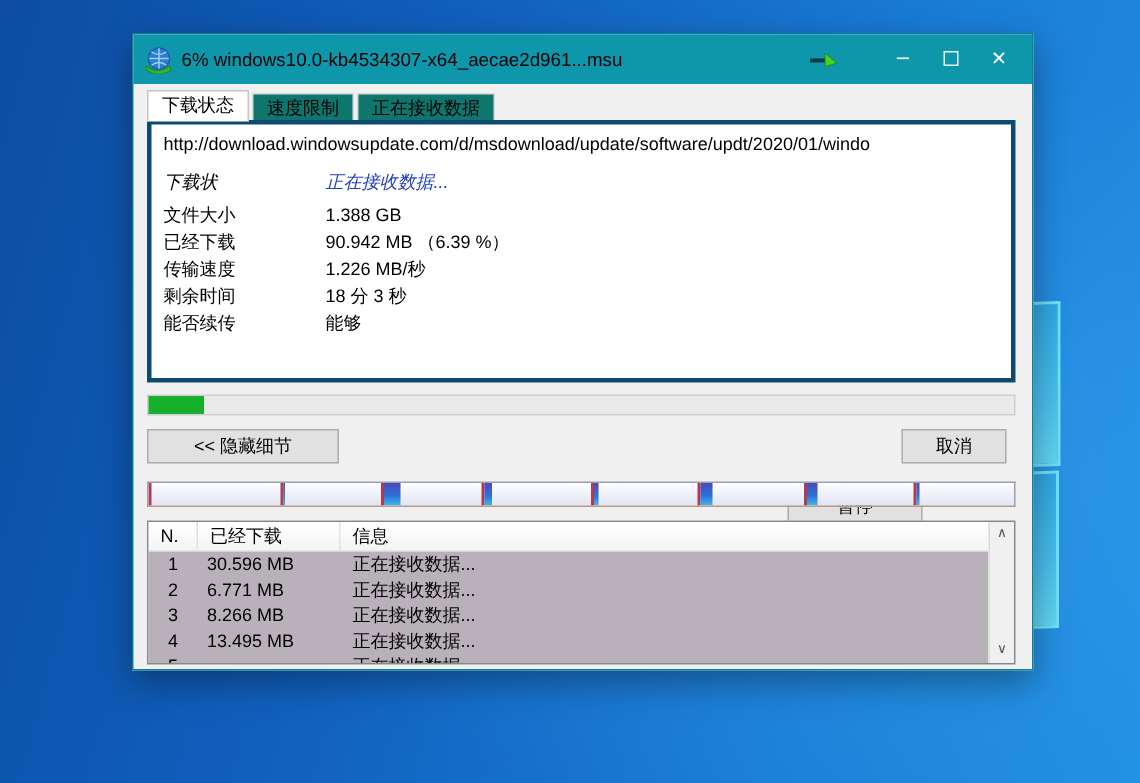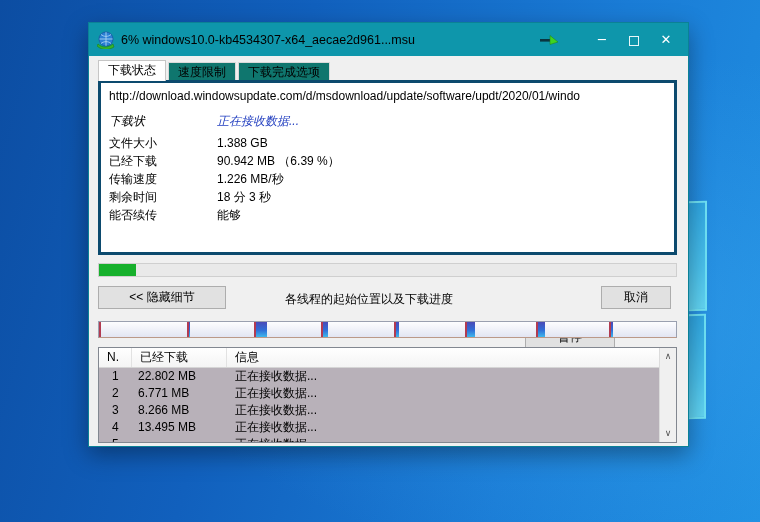--- a/index.html
+++ b/index.html
@@ -173,21 +173,21 @@
         <path d="M10 1.5 L18 8 L10 10.5 z" fill="#3fd421" stroke="#1e7d1a" stroke-width=".5"></path>
       </svg>
       <button class="tb-btn">─</button>
       <button class="tb-btn max"><span class="boxglyph"></span></button>
       <button class="tb-btn close">✕</button>
     </div>
 
     <div class="tabstrip" id="tabstrip">
         <div class="tab active">下载状态</div>
         <div class="tab">速度限制</div>
-        <div class="tab">下载完成选项</div>
+        <div class="tab">正在接收数据</div>
       </div>
 
     <div class="content-box">
       <div class="url-line">http://download.windowsupdate.com/d/msdownload/update/software/updt/2020/01/windo</div>
       <div id="fields">
           <div class="field-row">
             <span class="field-label">下载状</span>
             <span class="field-value hl" style="color: rgb(36, 64, 192);">正在接收数据...</span>
           </div>
           <div class="field-row">
@@ -211,21 +211,20 @@
             <span class="field-value">能够</span>
           </div>
         </div>
     </div>
 
     <div class="progressbar">
       <div class="progress-fill" id="progress-fill" style="width: 6.39%; background: rgb(23, 176, 44);"></div>
     </div>
 
     <button class="btn btn-hide">&lt;&lt; 隐藏细节</button>
-    <div class="threads-caption">各线程的起始位置以及下载进度</div>
     <button class="btn btn-pause">暂停</button>
     <button class="btn btn-cancel">取消</button>
 
     <div class="thread-bar" id="thread-bar">
         <div class="seg-marker" style="left: 0%; background: rgb(178, 59, 82);"></div>
         <div class="seg-marker" style="left: 15.2%; background: rgb(178, 59, 82);"></div>
         <div class="seg-block" style="left: calc(15.2% + 2px); width: 0.3%;"></div>
         <div class="seg-marker" style="left: 26.8%; background: rgb(178, 59, 82);"></div>
         <div class="seg-block" style="left: calc(26.8% + 2px); width: 1.9%;"></div>
         <div class="seg-marker" style="left: 38.5%; background: rgb(178, 59, 82);"></div>
@@ -242,21 +241,21 @@
 
     <div class="thread-table">
       <div class="tt-header" id="tt-header">
           <div class="tt-hcell c0">N.</div>
           <div class="tt-hcell c1">已经下载</div>
           <div class="tt-hcell c2">信息</div>
         </div>
       <div class="tt-body" id="tt-body" style="background: rgb(184, 177, 185);">
           <div class="tt-row">
             <div class="tt-cell c0">1</div>
-            <div class="tt-cell c1">22.802 MB</div>
+            <div class="tt-cell c1">30.596 MB</div>
             <div class="tt-cell c2">正在接收数据...</div>
           </div>
           <div class="tt-row">
             <div class="tt-cell c0">2</div>
             <div class="tt-cell c1">6.771 MB</div>
             <div class="tt-cell c2">正在接收数据...</div>
           </div>
           <div class="tt-row">
             <div class="tt-cell c0">3</div>
             <div class="tt-cell c1">8.266 MB</div>

